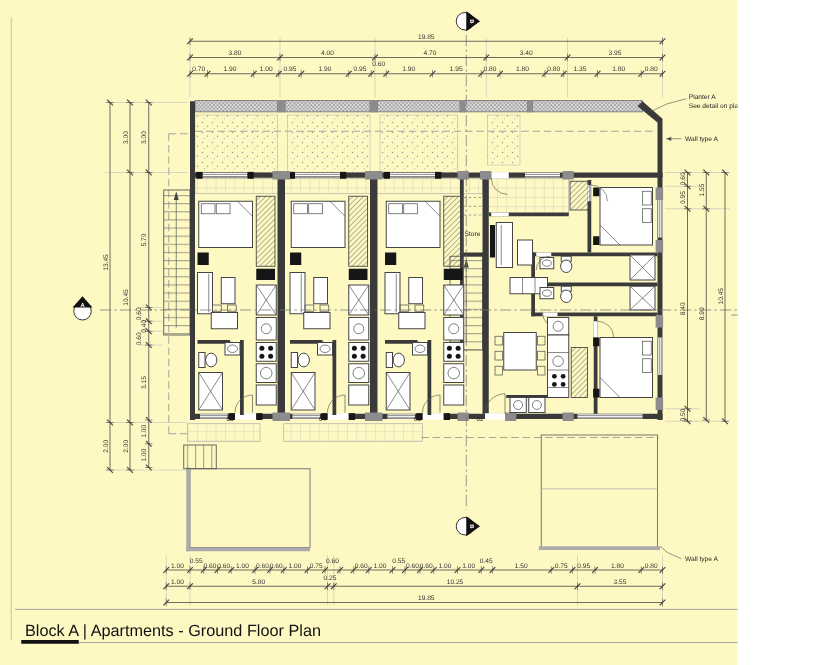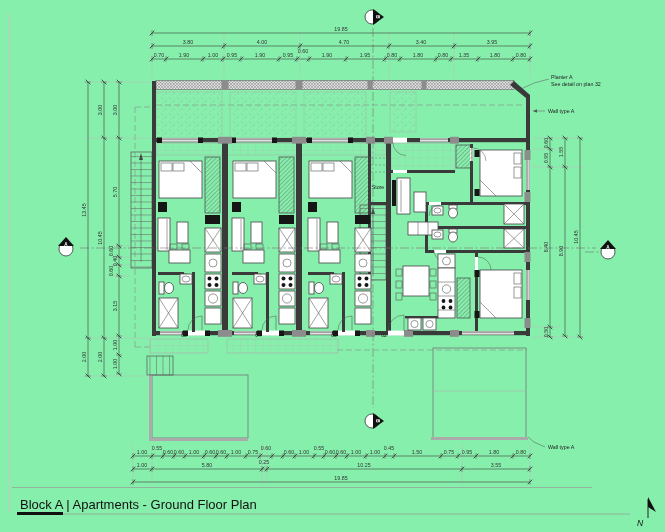--- a/index.html
+++ b/index.html
@@ -1,16 +1,16 @@
 <!DOCTYPE html>
 <html><head>
 <meta charset="utf-8">
 <style>
   html,body{margin:0;padding:0;background:#fff;}
-  .page{position:relative;width:665px;height:532px;background:#86efac;overflow:hidden;
+  .page{position:relative;width:590px;height:532px;background:#fef9c3;overflow:hidden;
         font-family:"Liberation Sans",sans-serif;}
   svg text{font-family:"Liberation Sans",sans-serif;}
   .dim{font-size:5.3px;fill:#333;}
   .lbl{font-size:5px;fill:#222;}
   .ann{font-size:5.3px;fill:#222;}
   .ttl{font-size:13px;fill:#111;}
   .north{font-size:8.5px;font-style:italic;fill:#111;}
   .mk{font-size:4.6px;fill:#fff;font-weight:bold;}
   .wall{fill:#3a3a3a;}
   .pier{fill:#8c8c8c;}

